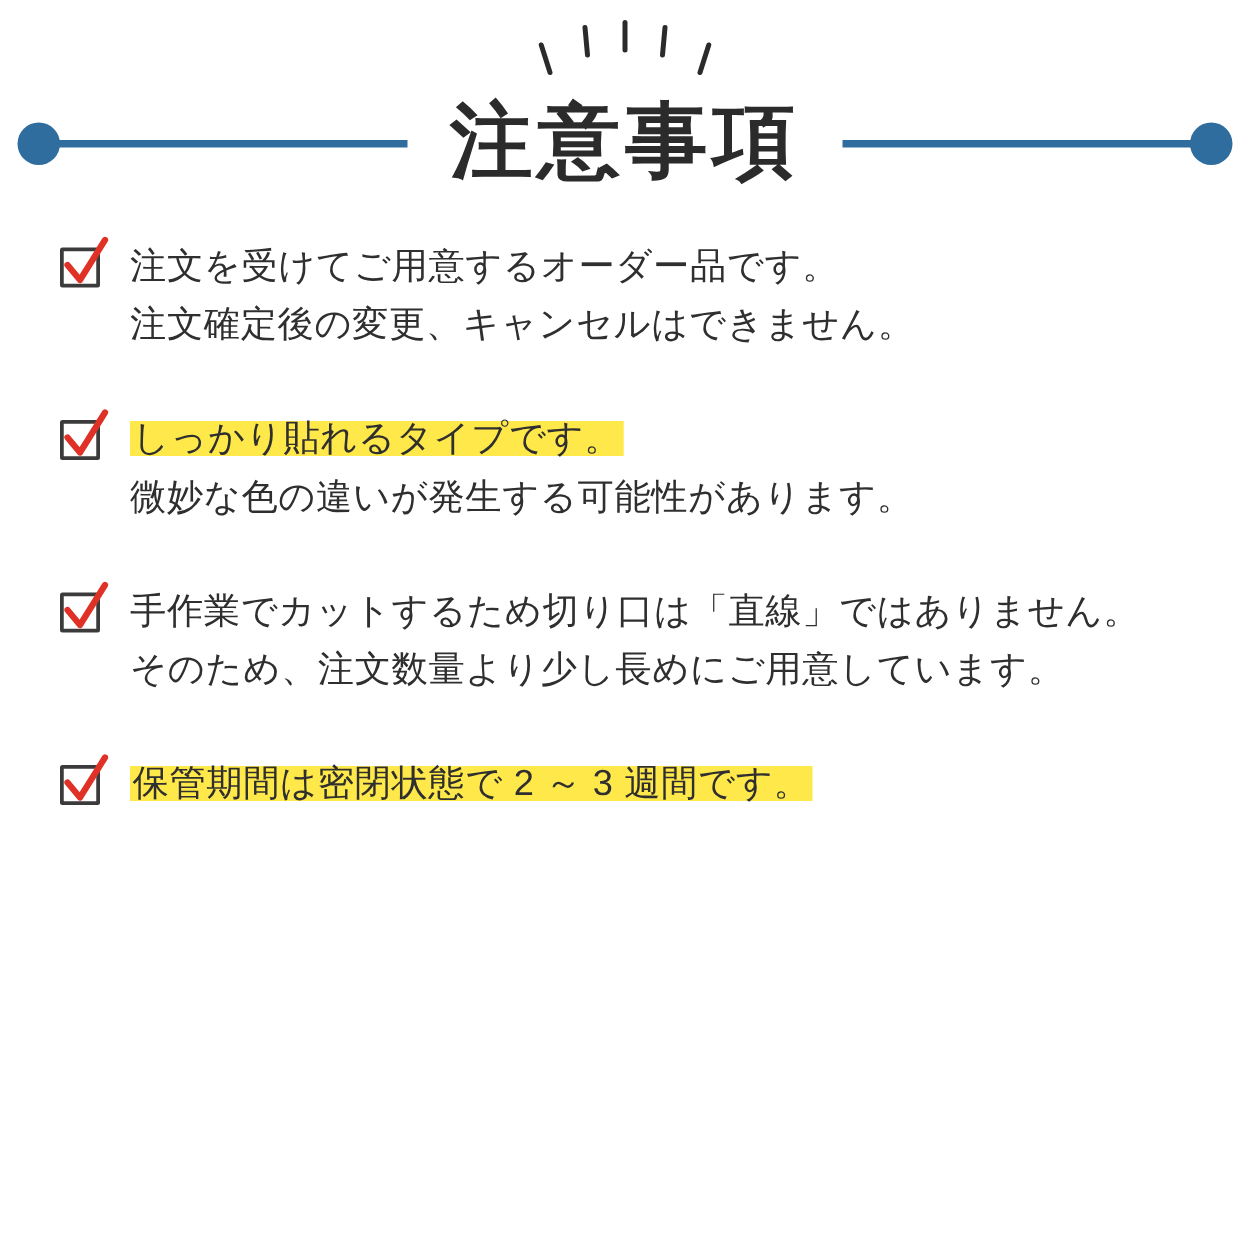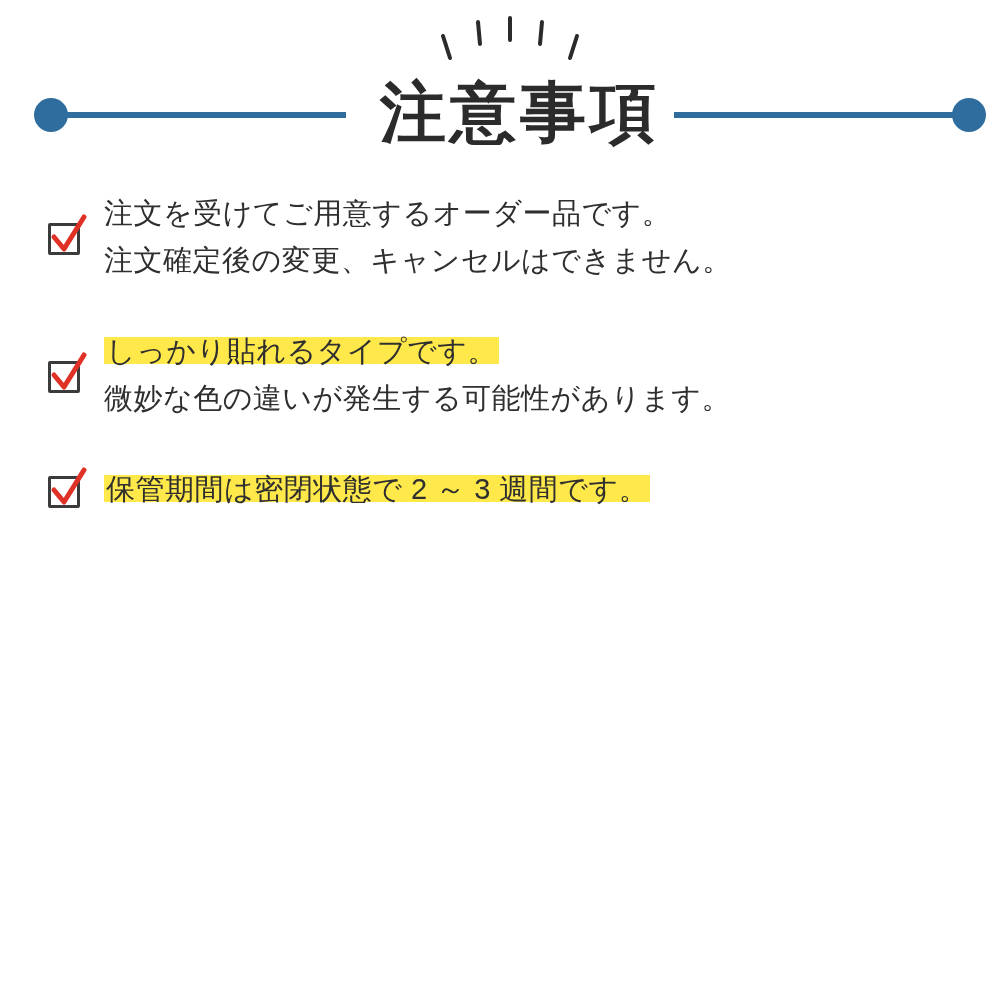--- a/index.html
+++ b/index.html
@@ -19,21 +19,20 @@
     position: relative;
     width: 1000px;
     height: 1000px;
     box-sizing: border-box;
   }
 
   
   .header {
     position: relative;
     height: 175px;
-    margin-left: 20px;
   }
 
   .sparkle {
     position: absolute;
     top: 14px;
     left: 50%;
     transform: translateX(-50%);
     width: 140px;
     height: 50px;
   }
@@ -81,21 +80,21 @@
     position: absolute;
     top: 190px;
     left: 0;
     width: 1000px;
     padding: 0 46px;
     box-sizing: border-box;
   }
 
   .note {
     display: flex;
-    align-items: center;
+    align-items: flex-start;
     margin-bottom: 44px;
   }
 
   .check-box {
     flex: 0 0 auto;
     width: 40px;
     height: 40px;
     position: relative;
     margin-top: 4px;
     margin-right: 18px;
@@ -186,20 +185,32 @@
         <svg viewBox="0 0 44 46" xmlns="http://www.w3.org/2000/svg">
           <polyline points="8,24 18,36 38,4" fill="none" stroke="#e03127" stroke-width="5" stroke-linecap="round" stroke-linejoin="round"></polyline>
         </svg>
       </div>
       <div class="note-lines">
         <div class="line bold"><span class="hl">しっかり貼れるタイプです。</span></div>
         <div class="line"><span>微妙な色の違いが発生する可能性があります。</span></div>
       </div>
     </div>
 
+    <div class="note">
+      <div class="check-box">
+        <div class="box"></div>
+        <svg viewBox="0 0 44 46" xmlns="http://www.w3.org/2000/svg">
+          <polyline points="8,24 18,36 38,4" fill="none" stroke="#e03127" stroke-width="5" stroke-linecap="round" stroke-linejoin="round"></polyline>
+        </svg>
+      </div>
+      <div class="note-lines">
+        <div class="line"><span>手作業でカットするため切り口は「直線」ではありません。</span></div>
+        <div class="line"><span>そのため、注文数量より少し長めにご用意しています。</span></div>
+      </div>
+    </div>
 
 
     <div class="note">
       <div class="check-box">
         <div class="box"></div>
         <svg viewBox="0 0 44 46" xmlns="http://www.w3.org/2000/svg">
           <polyline points="8,24 18,36 38,4" fill="none" stroke="#e03127" stroke-width="5" stroke-linecap="round" stroke-linejoin="round"></polyline>
         </svg>
       </div>
       <div class="note-lines">

